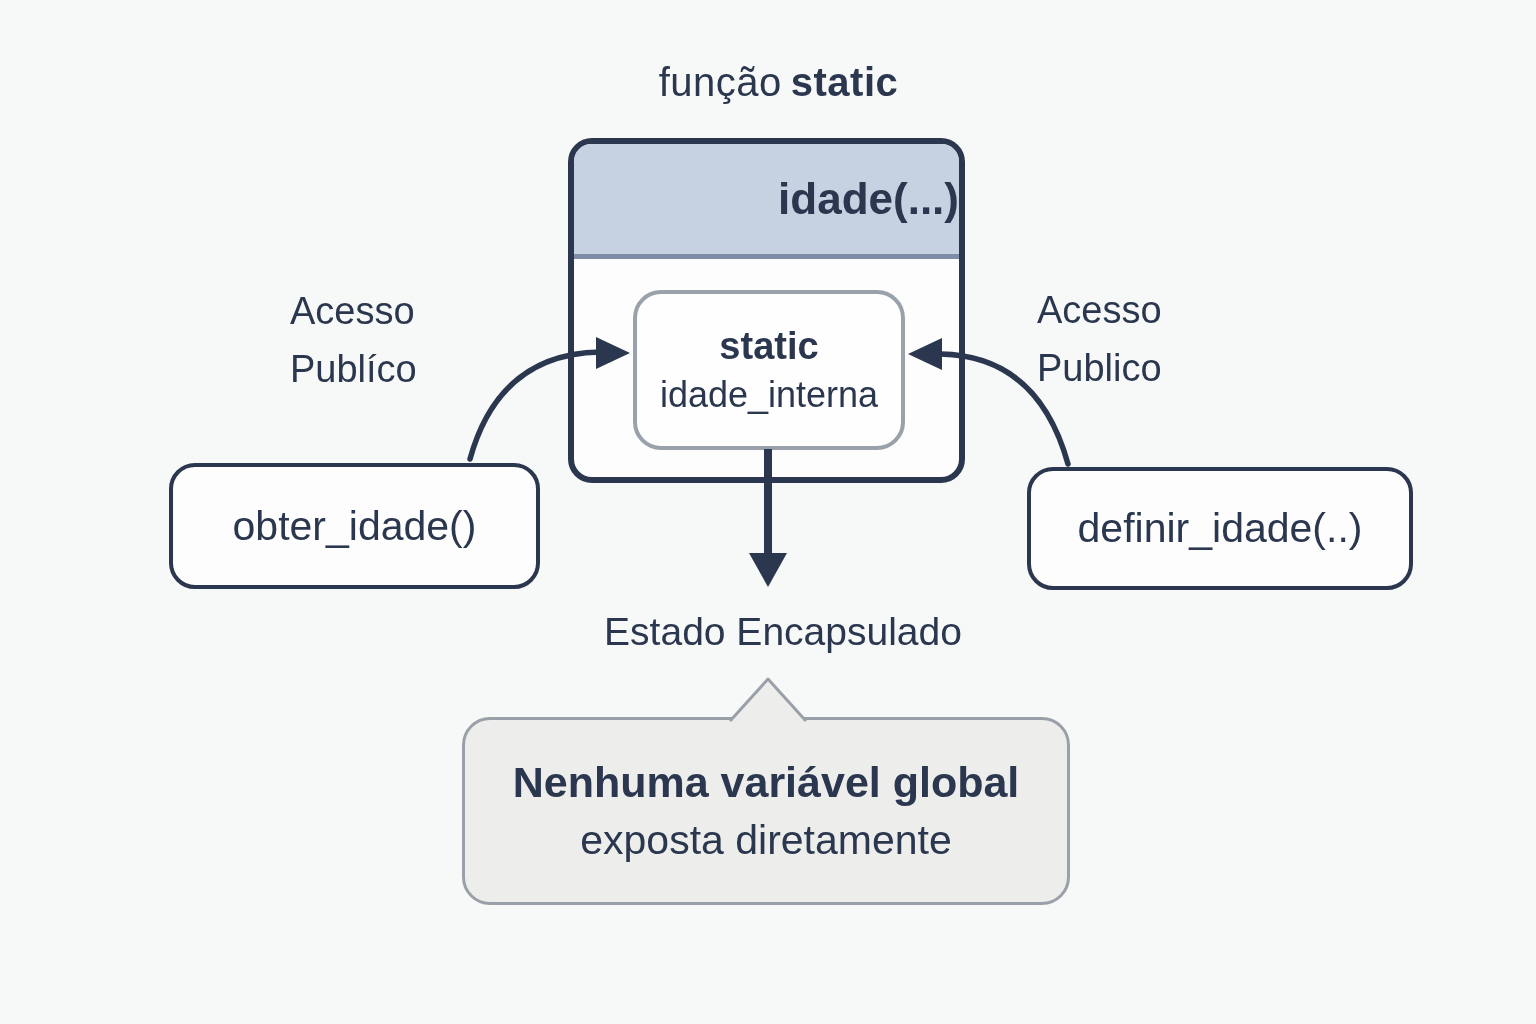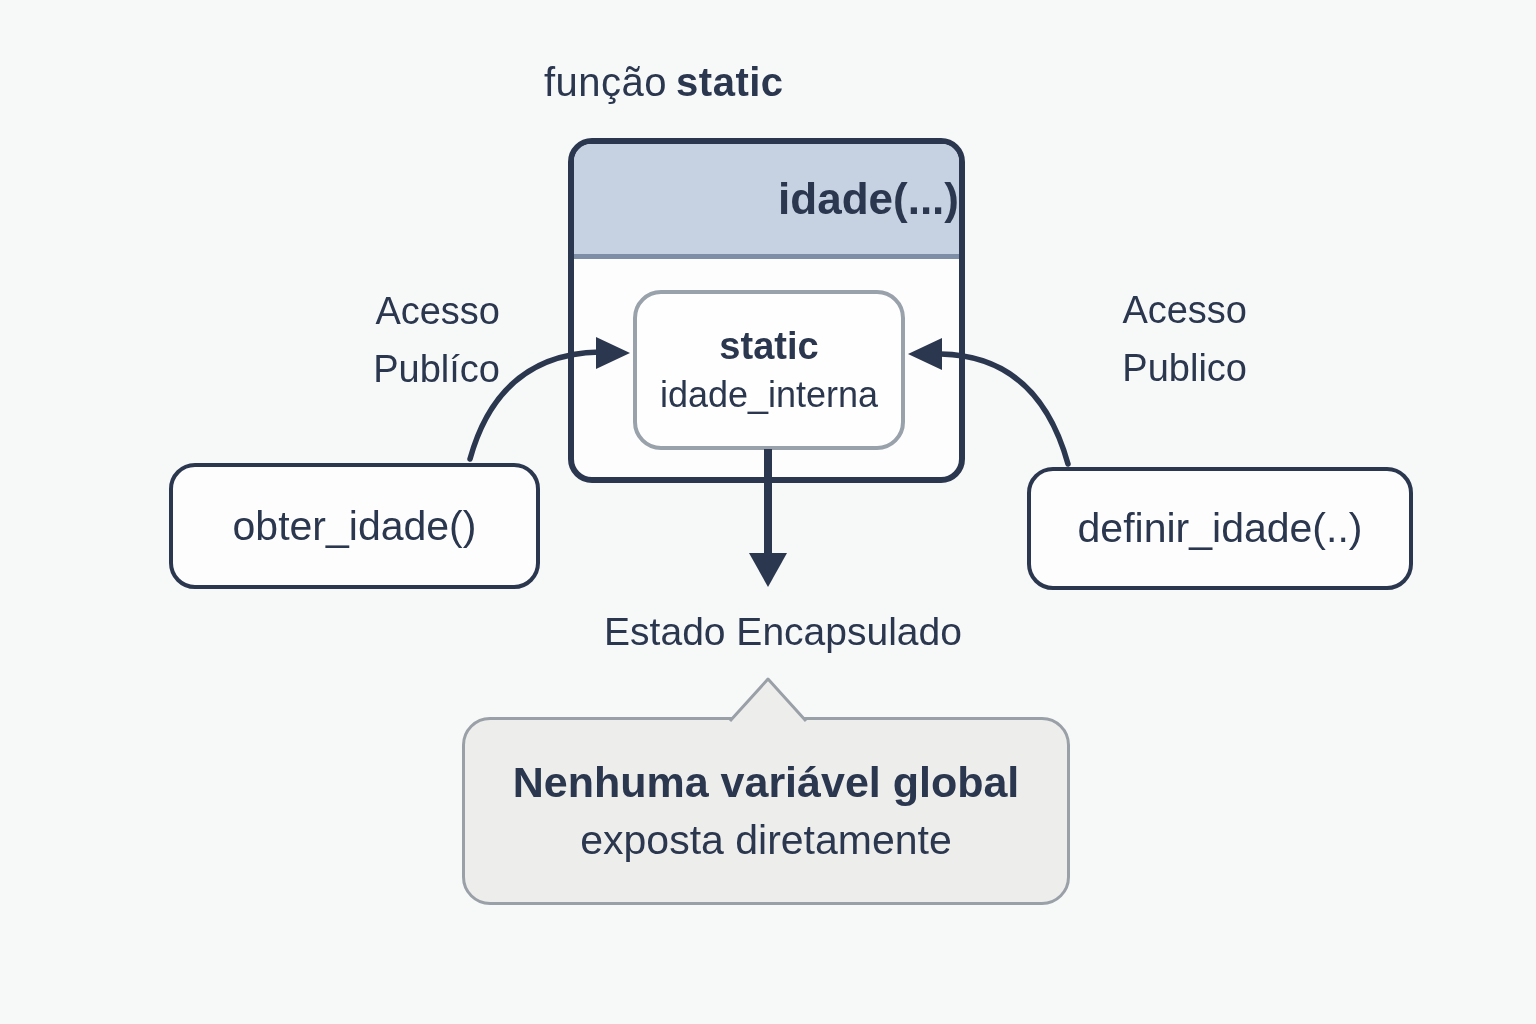--- a/index.html
+++ b/index.html
@@ -18,22 +18,22 @@
     color:var(--ink);
   }
   .canvas{
     position:relative;
     width:1536px;height:1024px;
     background:var(--bg);
     overflow:hidden;
   }
   
   .title{
-    position:absolute;left:544px;top:60px;width:397px;
-    text-align:left;font-size:40px;color:var(--ink);
+    position:absolute;left:580px;top:60px;width:397px;
+    text-align:center;font-size:40px;color:var(--ink);
     letter-spacing:0.5px;
   }
   .title .bold{font-weight:bold;margin-left:9px;}
   
   .function-box{
     position:absolute;left:568px;top:138px;width:397px;height:345px;
     border:6px solid var(--ink);border-radius:24px;
     background:#fdfdfd;box-sizing:border-box;
   }
   .function-box-header{
@@ -48,21 +48,21 @@
     position:absolute;left:633px;top:290px;width:272px;height:160px;
     border:4px solid var(--inner-border);border-radius:28px;
     background:#fefefe;box-sizing:border-box;
     display:flex;flex-direction:column;align-items:center;justify-content:center;
     gap:6px;
   }
   .static-box .kw{font-size:38px;font-weight:bold;}
   .static-box .var{font-size:36px;}
   
   .access-label{
-    position:absolute;width:210px;text-align:right;
+    position:absolute;width:210px;text-align:left;
     font-size:38px;line-height:58px;color:var(--ink);
   }
   .access-label.left{left:290px;top:282px;}
   .access-label.right{left:1037px;top:281px;}
   
   .api-box{
     position:absolute;border:4.5px solid var(--ink);border-radius:26px;
     background:#fdfdfd;box-sizing:border-box;
     display:flex;align-items:center;justify-content:center;
     font-size:41px;color:var(--ink);margin-left:22px;

